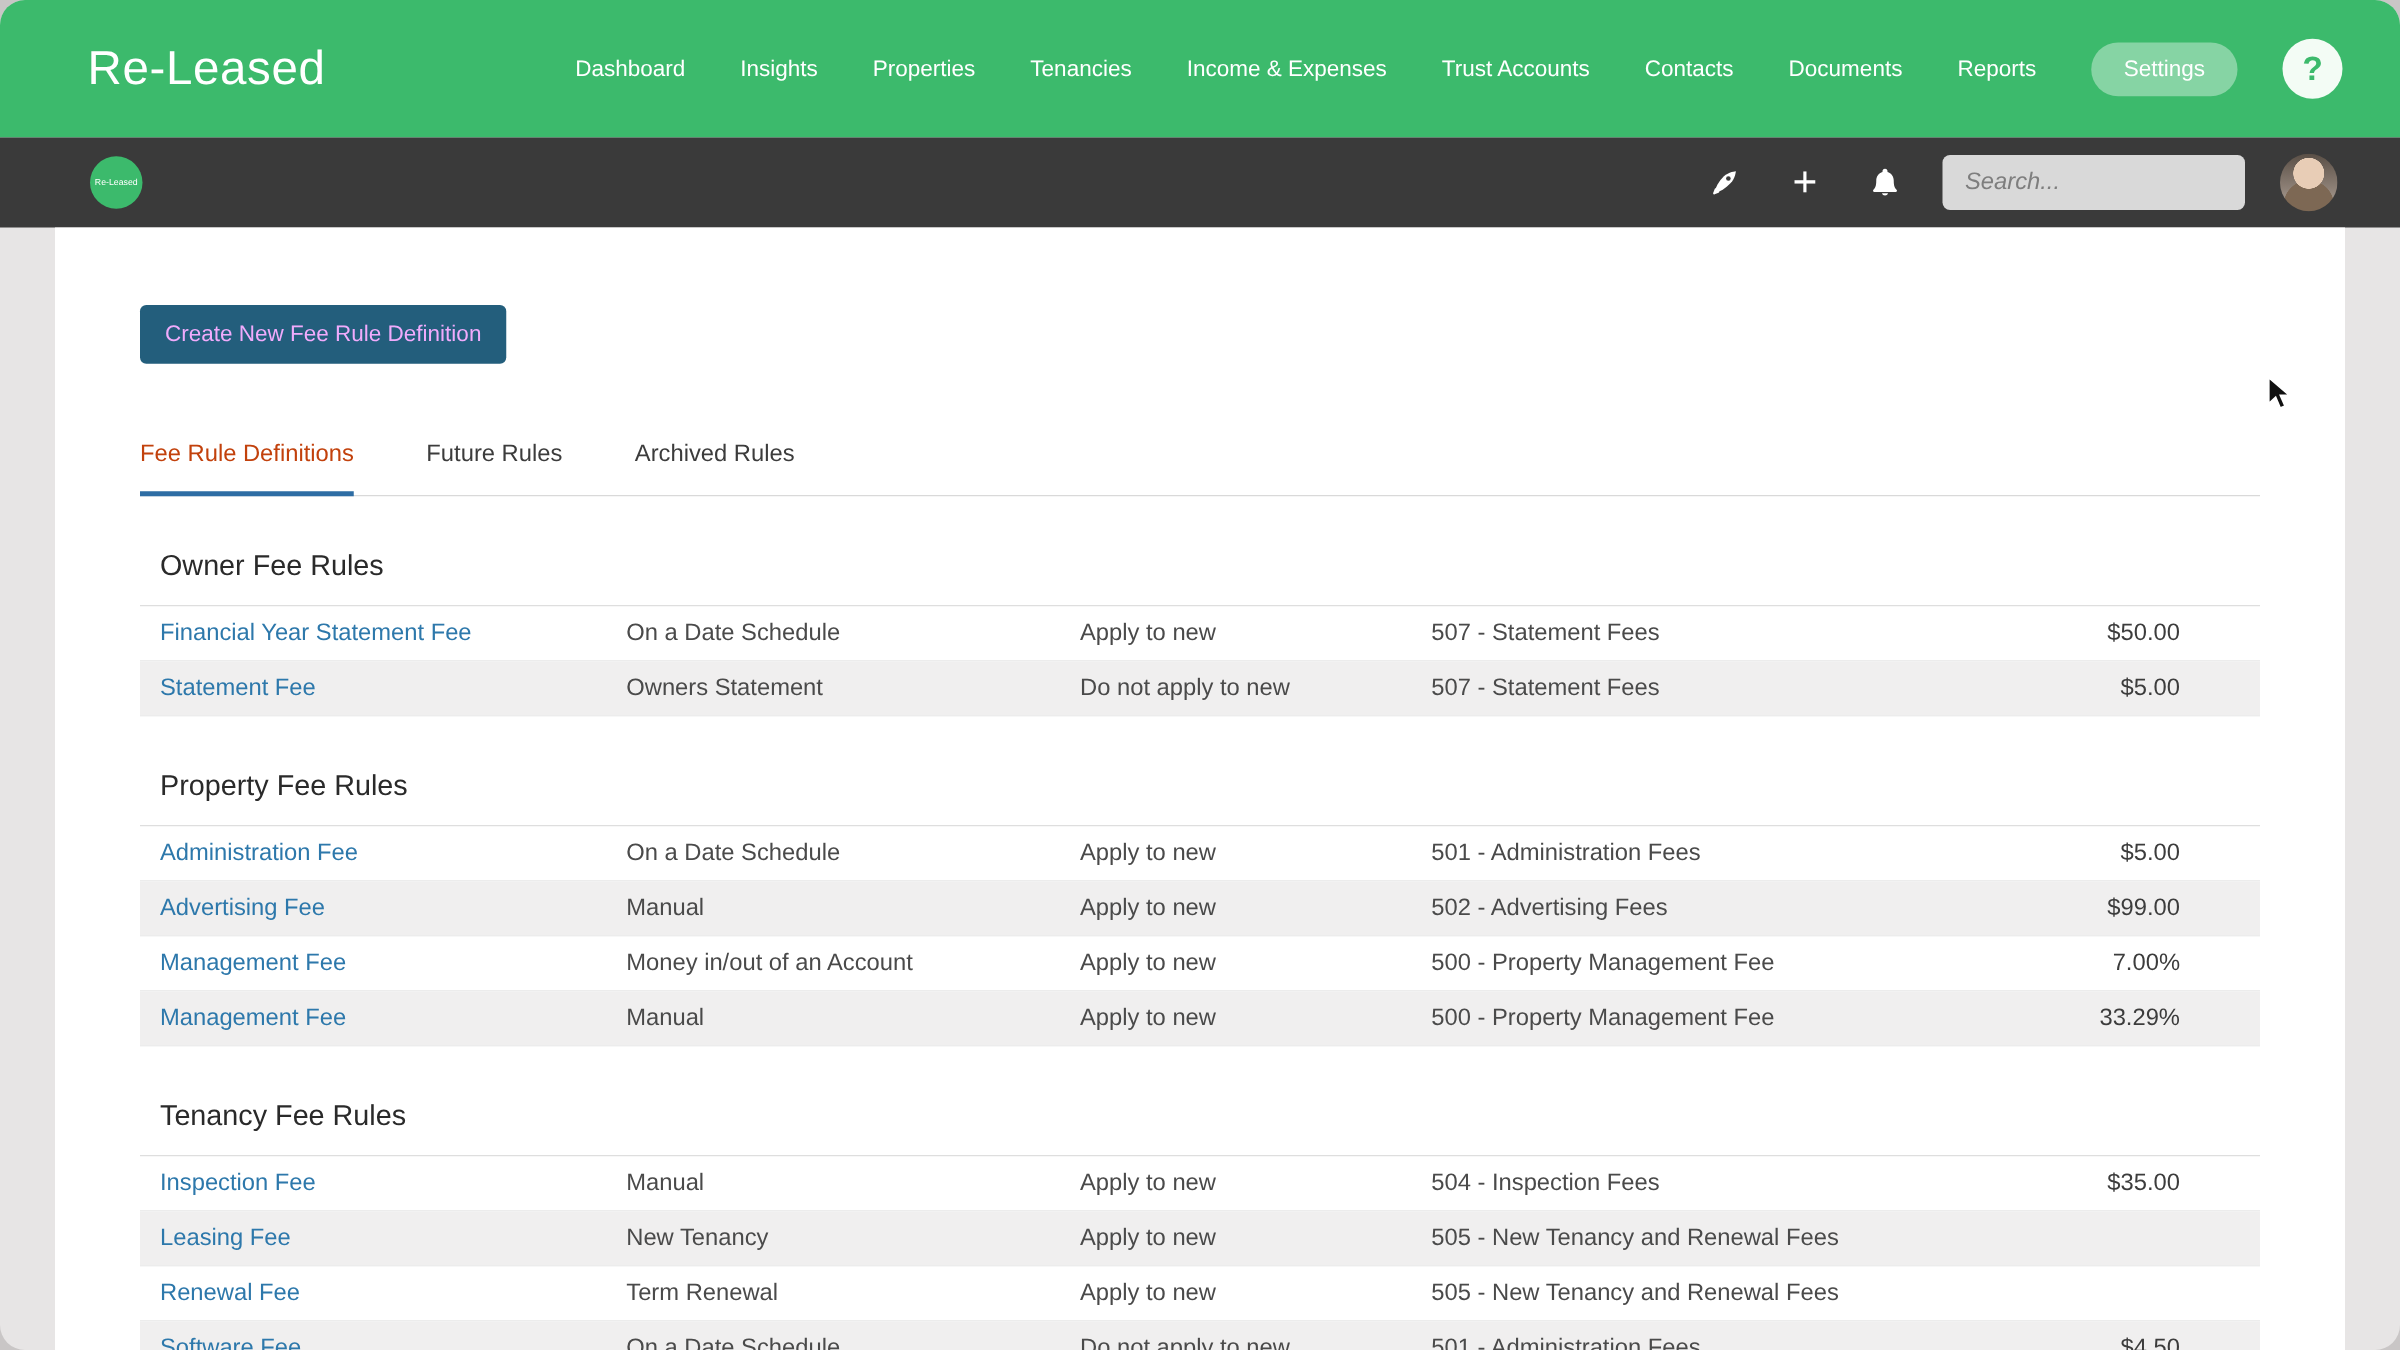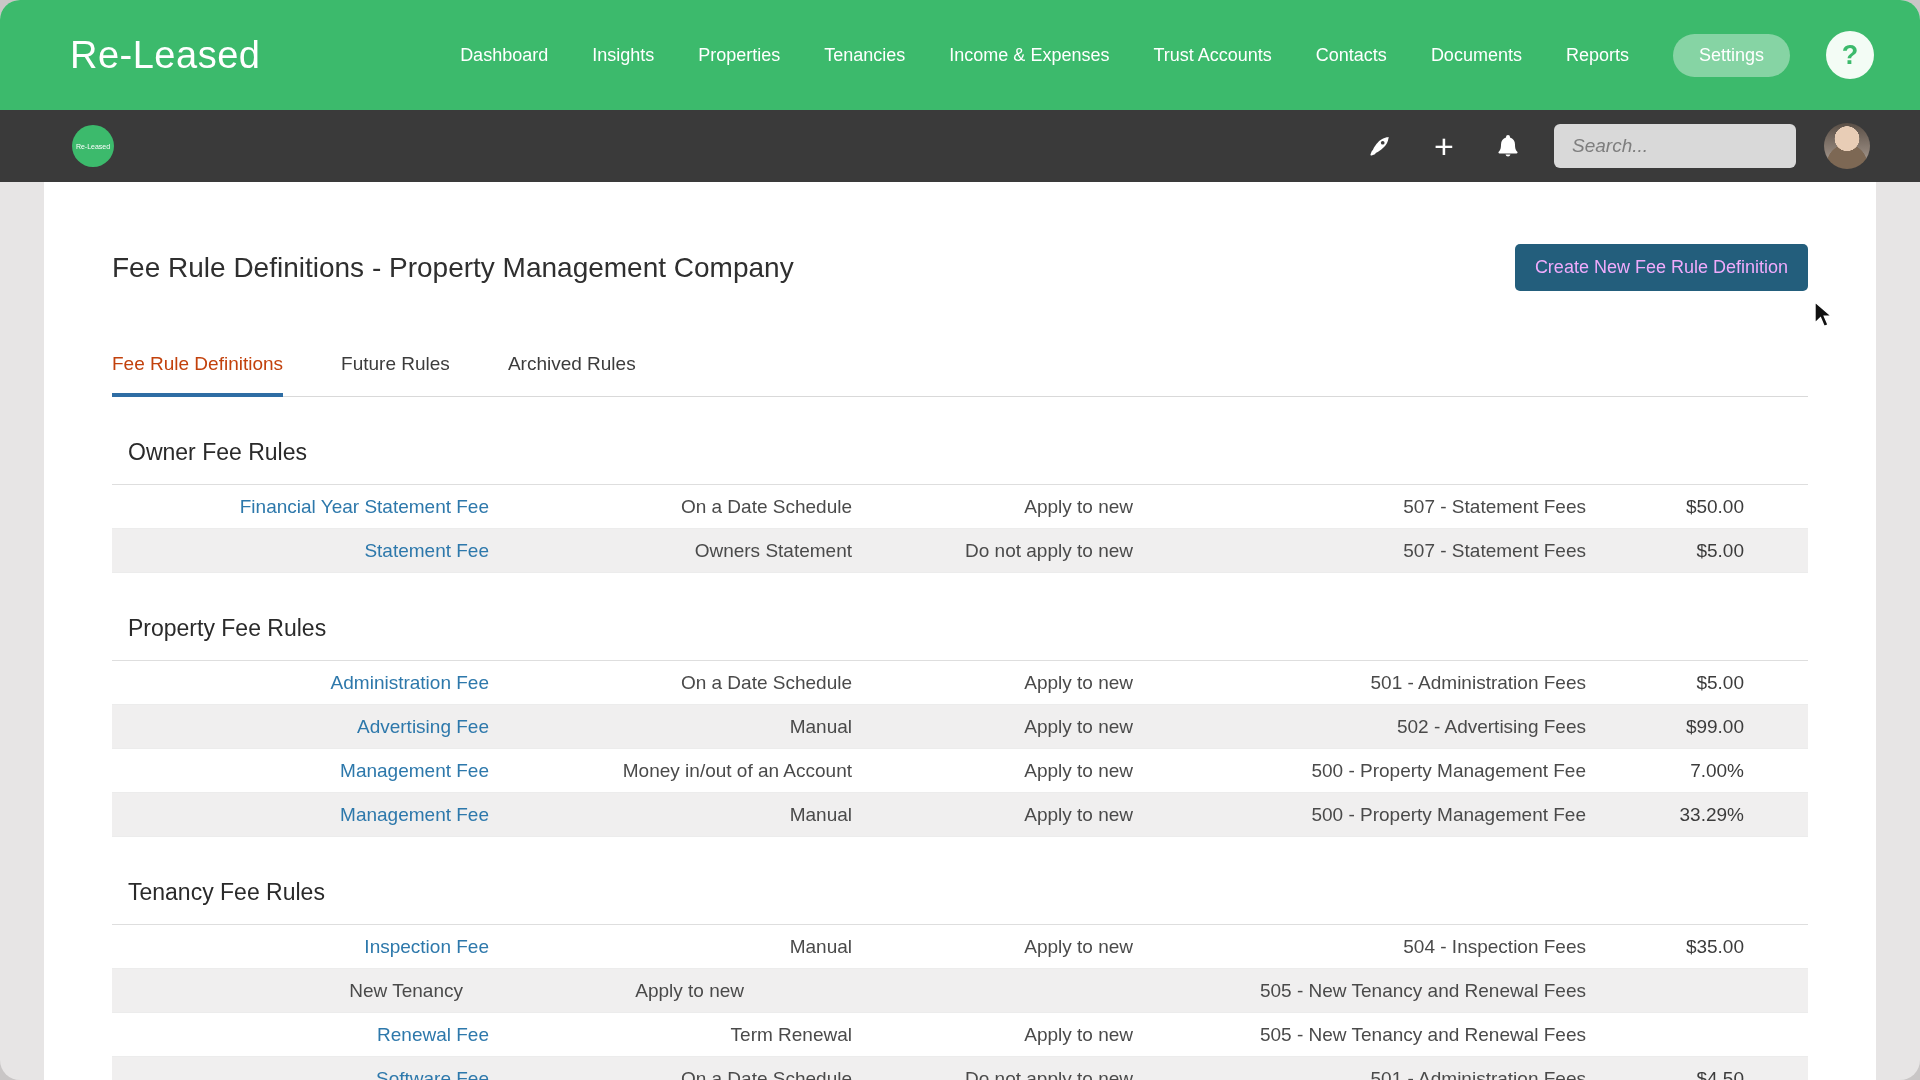--- a/index.html
+++ b/index.html
@@ -45,21 +45,21 @@
   .tabs { display:flex; gap:58px; border-bottom:1px solid #d9d9d9; }
   .tab { font-size:19px; color:#3c3c3c; padding-bottom:18px; border-bottom:4px solid transparent;
          margin-bottom:-1px; cursor:pointer; }
   .tab.active { border-bottom-color:#2e6da4; color:#c2410c; }
 
   .section-title { font-size:23px; font-weight:400; color:#2a2a2a; margin:42px 0 18px; padding-left:16px; }
   .rows { border-top:1px solid #dedede; }
   .row { display:flex; align-items:center; min-height:44px; font-size:19px; color:#4a4a4a;
          border-bottom:1px solid #ececec; }
   .row:nth-child(even) { background:#f0efef; }
-  .cell { padding-right:12px; overflow:hidden; white-space:nowrap;text-align:right; }
+  .cell { padding-right:12px; overflow:hidden; white-space:nowrap; }
   .c-name { width:389px; padding-left:16px; }
   .c-name a { color:#2d78ab; text-decoration:none; }
   .c-type { width:363px; }
   .c-apply { width:281px; }
   .c-account { flex:1; }
   .c-amount { width:210px; text-align:right; padding-right:64px; color:#3c3c3c; }
 
   
   .cursor { position:absolute; left:1812px; top:300px; pointer-events:none; }
 </style>
@@ -106,21 +106,20 @@
           <path d="M9.5 21.5a2.6 2.6 0 0 0 5 0z"></path>
         </svg>
       </div>
       <input class="search-input" type="text" placeholder="Search..." style="">
       <div class="avatar"></div>
     </div>
   </div>
 
   <main class="card">
     <div class="page-header">
-      <h1 class="page-title">Fee Rule Definitions - Property Management Company</h1>
       <button class="create-btn">Create New Fee Rule Definition</button>
     </div>
 
     <div class="tabs">
         <div class="tab active">Fee Rule Definitions</div>
         <div class="tab">Future Rules</div>
         <div class="tab">Archived Rules</div>
       </div>
 
     <div>
@@ -180,20 +179,21 @@
           <h2 class="section-title">Tenancy Fee Rules</h2>
           <div class="rows">
             <div class="row">
               <div class="cell c-name"><a href="#">Inspection Fee</a></div>
               <div class="cell c-type">Manual</div>
               <div class="cell c-apply">Apply to new</div>
               <div class="cell c-account">504 - Inspection Fees</div>
               <div class="cell c-amount">$35.00</div>
             </div>
             <div class="row">
+              <div class="cell c-name"><a href="#">Leasing Fee</a></div>
               <div class="cell c-type">New Tenancy</div>
               <div class="cell c-apply">Apply to new</div>
               <div class="cell c-account">505 - New Tenancy and Renewal Fees</div>
               <div class="cell c-amount"></div>
             </div>
             <div class="row">
               <div class="cell c-name"><a href="#">Renewal Fee</a></div>
               <div class="cell c-type">Term Renewal</div>
               <div class="cell c-apply">Apply to new</div>
               <div class="cell c-account">505 - New Tenancy and Renewal Fees</div>

